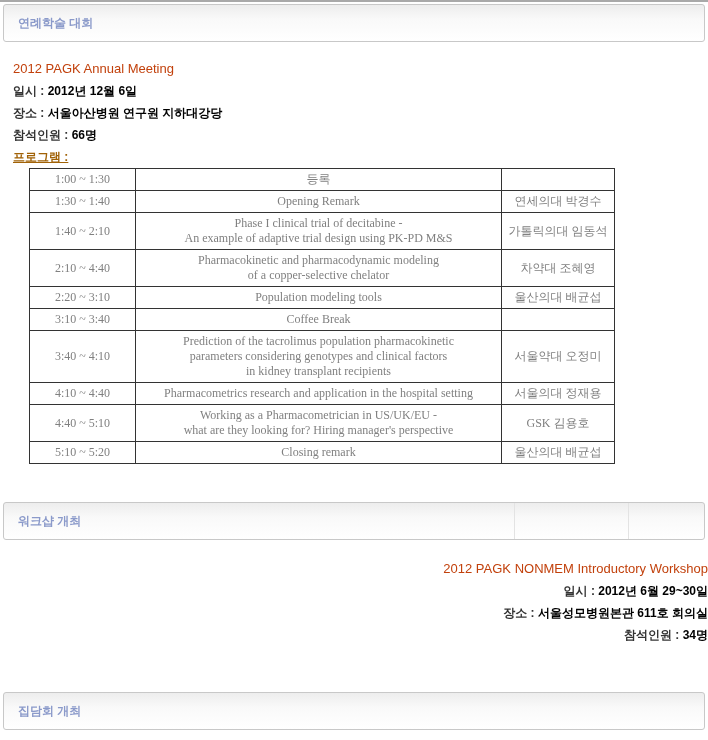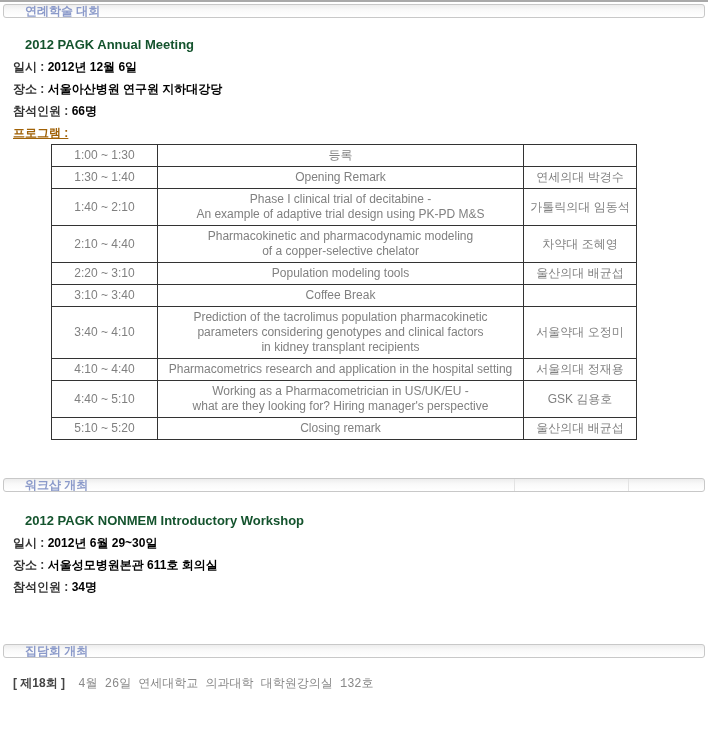--- a/index.html
+++ b/index.html
@@ -5,44 +5,44 @@
   * { margin:0; padding:0; box-sizing:border-box; }
   html,body { background:#ffffff; }
   body {
     width:708px; height:740px; overflow:hidden;
     font-family:"Liberation Sans","DejaVu Sans",sans-serif;
     font-size:12px; color:#333;
   }
   .top-rule { height:2px; background:#a9a9a9; }
   .section-header {
     position:relative;
-    margin:2px 3px 0 3px; height:14px;
+    margin:2px 3px 0 3px; height:38px;
     border:1px solid #c8c8c8; border-radius:3px;
     background:linear-gradient(180deg,#ededed 0%,#f9f9f9 40%,#ffffff 100%);
-    display:flex; align-items:center; padding-left:21px;
+    display:flex; align-items:center; padding-left:14px;
     font-weight:bold; font-size:12px; color:#8b9aca;
     letter-spacing:0px;
   }
   .section-header .artifact-line {
     position:absolute; top:0; bottom:0; width:1px; background:#e3e3e3;
   }
   .content { padding-left:13px; }
   .content-annual { padding-top:16px; }
-  .content-workshop { padding-top:18px; }
-  .event-title { font-weight:bold; font-size:13px; color:#14532d; line-height:22px;margin-left:12px; }
+  .content-workshop { padding-top:18px;text-align:right; }
+  .event-title { font-weight:normal; font-size:13px; color:#c2410c; line-height:22px; }
   .detail-line { line-height:22px; font-size:12px; }
   .detail-label { font-weight:bold; color:#333; }
   .detail-value { color:#000000;font-weight:bold; }
   .program-label {
     font-weight:bold; color:#a16207; line-height:22px;
     text-decoration:underline;
   }
   table.program {
     border-collapse:collapse; table-layout:fixed;
-    width:585px; margin:0 0 0 38px;
+    width:585px; margin:0 0 0 16px;font-family:Liberation Serif, serif;
   }
   table.program td {
     border:1px solid #333;
     color:#808080; font-size:12px; line-height:15px;
     text-align:center; vertical-align:middle;
     padding:3px 6px;
   }
   td.title-cell { white-space:pre-line; }
   .sh-workshop { margin-top:38px; }
   .sh-colloquium { margin-top:46px; }

